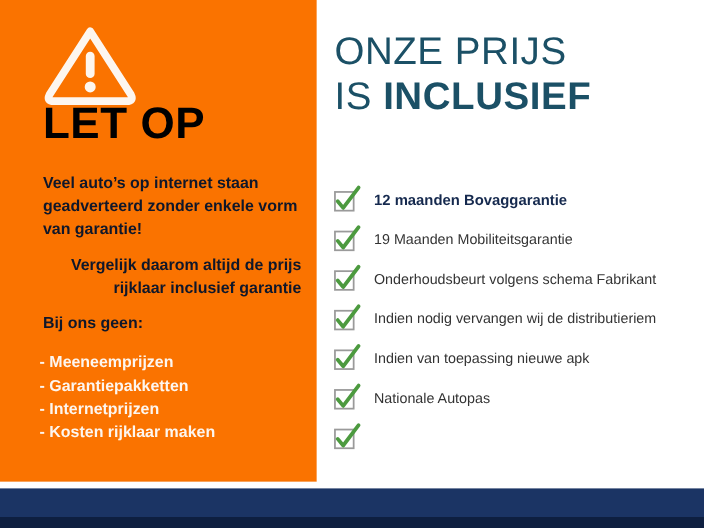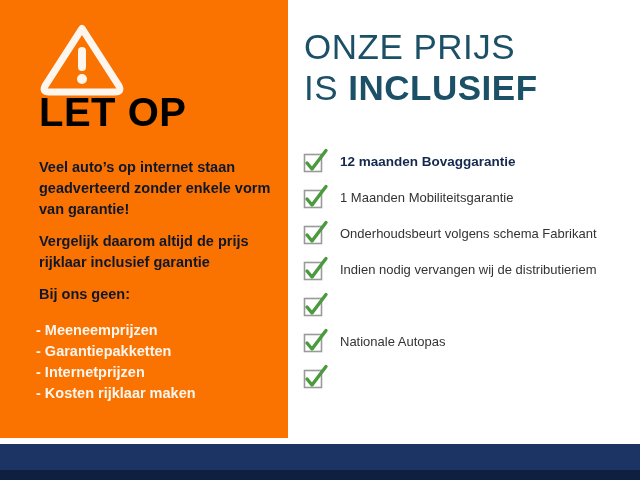--- a/index.html
+++ b/index.html
@@ -59,21 +59,21 @@
     left: 39px;
     color: #0f172a;
     font-size: 14.5px;
     font-weight: bold;
     line-height: 21px;
     margin: 0;
     width: 235px;
   }
 
   #para-warning  { top: 157px; }
-  #para-compare  { top: 231px; }
+  #para-compare  { top: 231px; text-align: right; }
   #para-bijons   { top: 284px; }
 
   #exclusions-list {
     position: absolute;
     left: 36px;
     top: 320px;
     margin: 0;
     padding: 0;
     list-style: none;
     width: 240px;
@@ -107,21 +107,21 @@
     font-weight: 300;
     letter-spacing: 0.5px;
     white-space: nowrap;
   }
   #price-heading .line2 { display: block; }
   #price-heading .strong { font-weight: bold; }
 
   #features-list {
     position: absolute;
     left: 14px;
-    top: 144px;
+    top: 164px;
     margin: 0;
     padding: 0;
     list-style: none;
     width: 336px;
   }
 
   .feature-row {
     position: relative;
     height: 36px;
     display: flex;
@@ -225,21 +225,21 @@
         <span class="feature-label">12 maanden Bovaggarantie</span>
       </li>
 
       <li class="feature-row">
         <span class="check-icon">
           <svg width="26" height="26" viewBox="0 0 26 26" aria-hidden="true">
             <rect x="2.5" y="5.5" width="17" height="17" fill="#ffffff" stroke="#9a9a9a" stroke-width="1.6"></rect>
             <path d="M5 14 L10 20 L24 1.5" fill="none" stroke="#4c9a3f" stroke-width="3.4" stroke-linecap="round" stroke-linejoin="round"></path>
           </svg>
         </span>
-        <span class="feature-label">1 Maanden Mobiliteitsgarantie</span>
+        <span class="feature-label">19 Maanden Mobiliteitsgarantie</span>
       </li>
 
       <li class="feature-row">
         <span class="check-icon">
           <svg width="26" height="26" viewBox="0 0 26 26" aria-hidden="true">
             <rect x="2.5" y="5.5" width="17" height="17" fill="#ffffff" stroke="#9a9a9a" stroke-width="1.6"></rect>
             <path d="M5 14 L10 20 L24 1.5" fill="none" stroke="#4c9a3f" stroke-width="3.4" stroke-linecap="round" stroke-linejoin="round"></path>
           </svg>
         </span>
         <span class="feature-label">Onderhoudsbeurt volgens schema Fabrikant</span>
@@ -255,20 +255,21 @@
         <span class="feature-label">Indien nodig vervangen wij de distributieriem</span>
       </li>
 
       <li class="feature-row">
         <span class="check-icon">
           <svg width="26" height="26" viewBox="0 0 26 26" aria-hidden="true">
             <rect x="2.5" y="5.5" width="17" height="17" fill="#ffffff" stroke="#9a9a9a" stroke-width="1.6"></rect>
             <path d="M5 14 L10 20 L24 1.5" fill="none" stroke="#4c9a3f" stroke-width="3.4" stroke-linecap="round" stroke-linejoin="round"></path>
           </svg>
         </span>
+        <span class="feature-label">Indien van toepassing nieuwe apk</span>
       </li>
 
       <li class="feature-row">
         <span class="check-icon">
           <svg width="26" height="26" viewBox="0 0 26 26" aria-hidden="true">
             <rect x="2.5" y="5.5" width="17" height="17" fill="#ffffff" stroke="#9a9a9a" stroke-width="1.6"></rect>
             <path d="M5 14 L10 20 L24 1.5" fill="none" stroke="#4c9a3f" stroke-width="3.4" stroke-linecap="round" stroke-linejoin="round"></path>
           </svg>
         </span>
         <span class="feature-label">Nationale Autopas</span>

